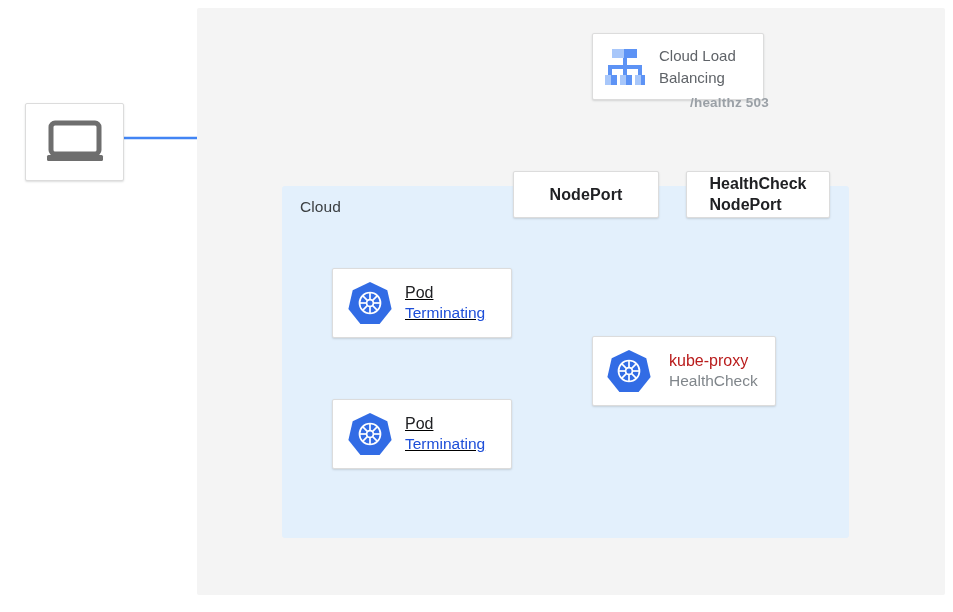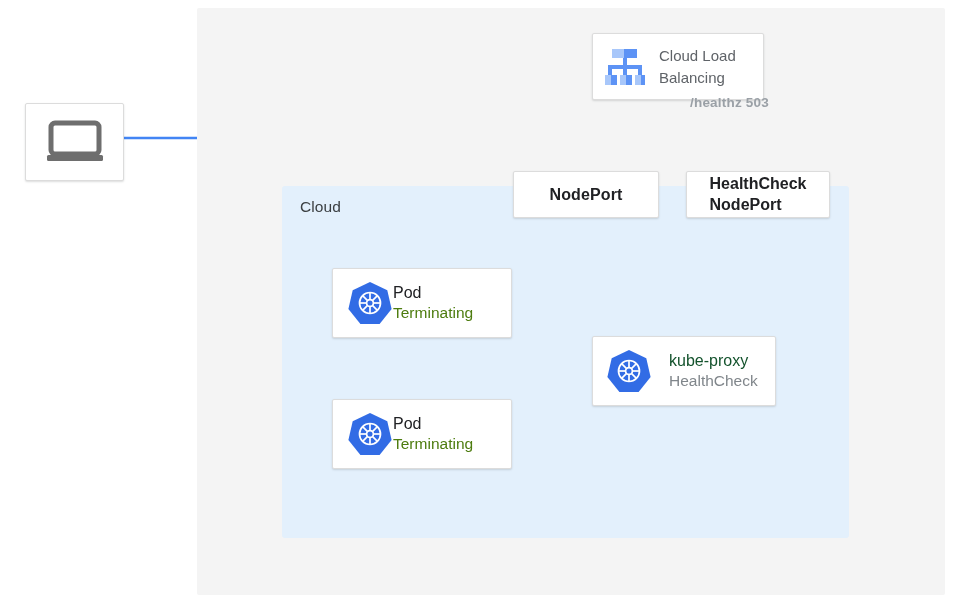--- a/index.html
+++ b/index.html
@@ -113,44 +113,44 @@
   .pod-card {
     left: 332px;
     width: 180px; height: 70px;
     display: flex;
     align-items: center;
     padding-left: 14px;
   }
   #pod-card-1 { top: 268px; }
   #pod-card-2 { top: 399px; }
 
-  .pod-text { margin-left: 0; }
+  .pod-text { margin-left: 12px; text-decoration: underline; }
   .pod-title {
     font-size: 16px;
     color: #202124;
     line-height: 1.32;
   }
   .pod-sub {
     font-size: 15.5px;
-    color: #4d7c0f;
+    color: #1d4ed8;
     line-height: 1.32;
   }
 
   
   #kubeproxy-card {
     left: 592px; top: 336px;
     width: 184px; height: 70px;
     display: flex;
     align-items: center;
     padding-left: 13px;
   }
   #kubeproxy-text { margin-left: 17px; }
   #kubeproxy-title {
     font-size: 16px;
-    color: #14532d;
+    color: #b91c1c;
     line-height: 1.32;
   }
   #kubeproxy-sub {
     font-size: 15.5px;
     color: #80868b;
     line-height: 1.32;
   }
 
   
   #healthz-label {

